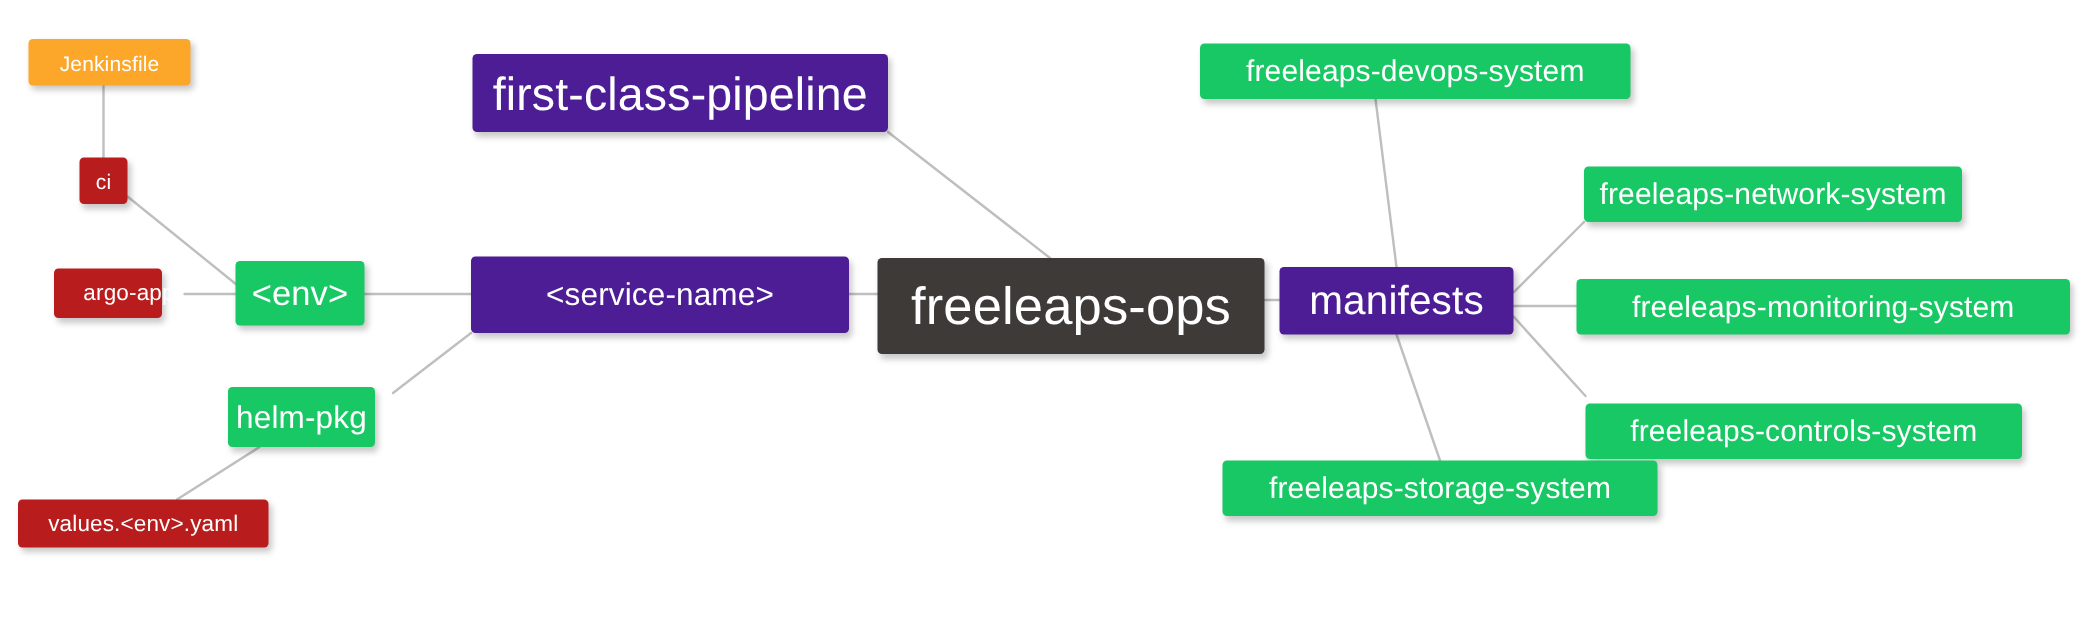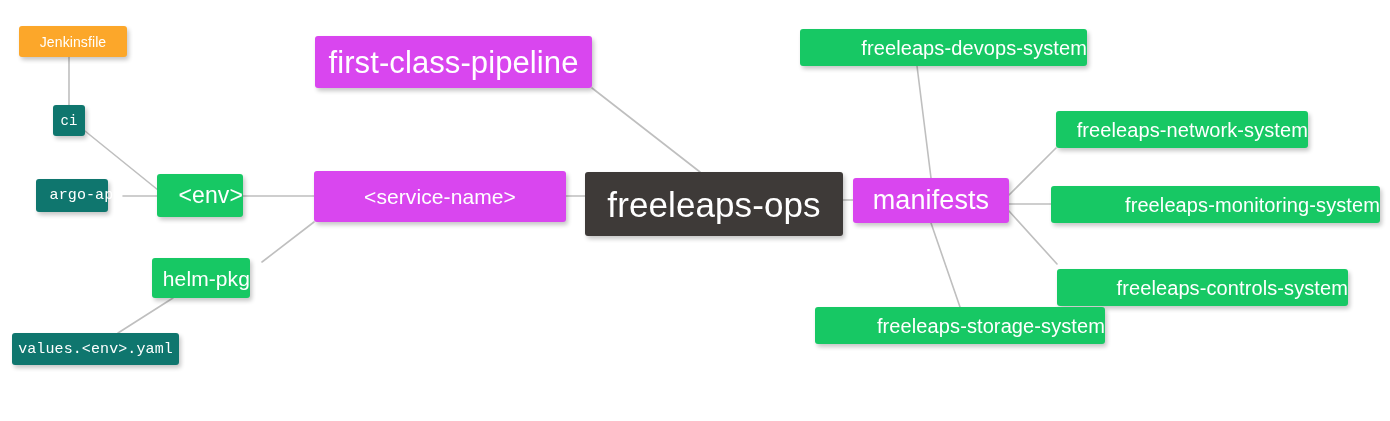--- a/index.html
+++ b/index.html
@@ -34,23 +34,23 @@
     color: #ffffff;
     white-space: nowrap;
     line-height: 1;
     letter-spacing: 0.1px;
     box-shadow: 2px 3px 4px rgba(0,0,0,0.22);
     font-family: "Liberation Sans", sans-serif;
     font-weight: 400;
     user-select: none;
   }
   .n-orange { background: #fca72a; }
-  .n-red    { background: #0f766e; font-family: Liberation Mono, monospace; }
-  .n-green  { background: #17c864; justify-content: flex-end; }
-  .n-blue   { background: #d946ef; }
+  .n-red    { background: #b91c1c; }
+  .n-green  { background: #17c864; }
+  .n-blue   { background: #4c1d95; }
   .n-dark   { background: #3e3a38; }
 </style>
 </head>
 <body>
 
 <div id="stage">
   <svg id="edges" viewBox="0 0 1390 421" preserveAspectRatio="none">
       <line x1="69" y1="57" x2="69" y2="105" stroke="#bfbfbf" stroke-width="1.6" stroke-linecap="round"></line>
       <line x1="85" y1="131" x2="158" y2="190" stroke="#bfbfbf" stroke-width="1.6" stroke-linecap="round"></line>
       <line x1="123" y1="196" x2="157" y2="196" stroke="#bfbfbf" stroke-width="1.6" stroke-linecap="round"></line>

